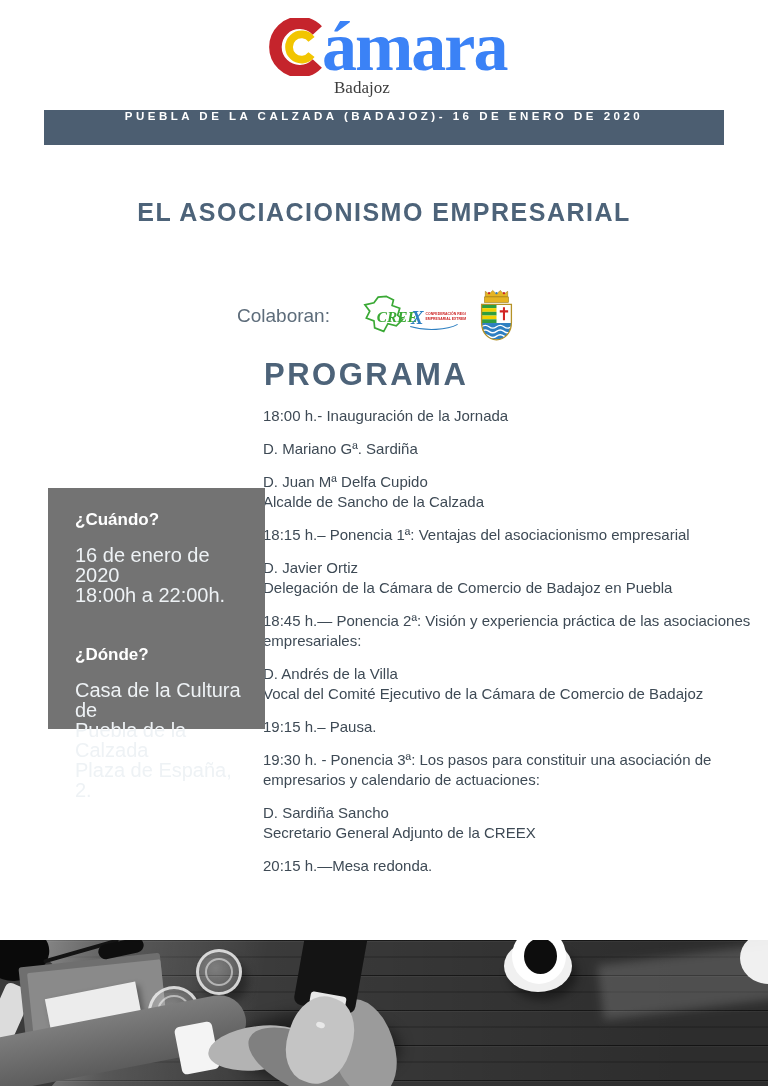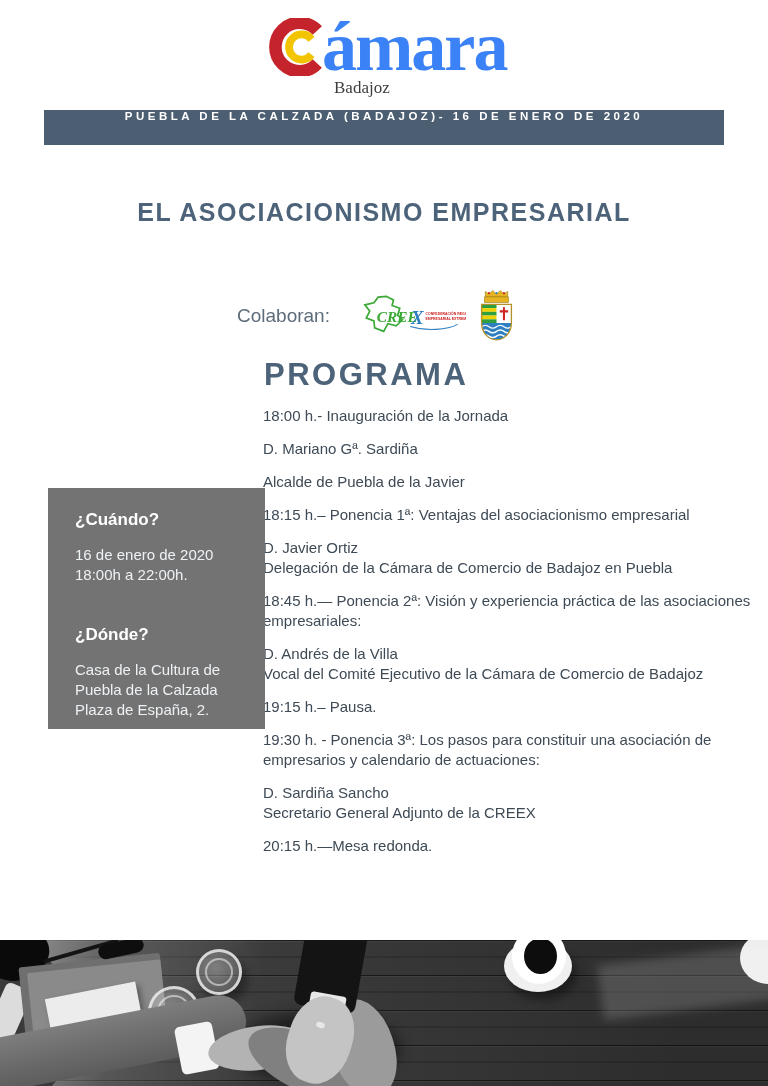--- a/index.html
+++ b/index.html
@@ -33,21 +33,21 @@
   .programa-heading{position:absolute;top:357px;left:264px;font-size:31px;font-weight:700;
                     color:#4d6379;letter-spacing:2.5px;}
   .program{position:absolute;top:406px;left:263px;width:495px;color:#3e4a55;
            font-size:15px;line-height:20px;}
   .para{margin:0 0 13px 0;}
 
   
   .infobox{position:absolute;top:488px;left:48px;width:217px;height:241px;background:#737373;
            box-sizing:border-box;padding:22px 14px 0 27px;color:#ffffff;}
   .infobox h3{margin:0 0 15px 0;font-size:17px;font-weight:700;color:#ffffff;}
-  .infobox .ib-line{font-size:15px;line-height:20px;color:#eef2f5;}
+  .infobox .ib-line{font-size:20px;line-height:20px;color:#eef2f5;}
   .infobox h3.second{margin-top:40px;}
 
   
   .photo{position:absolute;top:940px;left:0;width:768px;height:146px;overflow:hidden;
          background:
            linear-gradient(100deg, rgba(255,255,255,.55) 0%, rgba(255,255,255,.18) 16%, rgba(255,255,255,0) 34%),
            linear-gradient(90deg, rgba(0,0,0,.30) 0%, rgba(0,0,0,0) 30%, rgba(0,0,0,.25) 88%),
            repeating-linear-gradient(to bottom, rgba(0,0,0,.55) 0 1px, rgba(255,255,255,.05) 1px 2px, rgba(0,0,0,0) 2px 35px),
            repeating-linear-gradient(to bottom, rgba(0,0,0,0) 0 16px, rgba(0,0,0,.15) 16px 18px, rgba(0,0,0,0) 18px 35px),
            #3c3c3c;}
@@ -166,21 +166,22 @@
   <div class="programa-heading">PROGRAMA</div>
 
   <div class="program">
     <div class="para">
       <div>18:00 h.- Inauguración de la Jornada</div>
     </div>
     <div class="para">
       <div>D. Mariano Gª. Sardiña</div>
     </div>
     <div class="para">
-      <div>Alcalde de Puebla de la Javier</div>
+      <div>D. Juan Mª Delfa Cupido</div>
+      <div>Alcalde de Sancho de la Calzada</div>
     </div>
     <div class="para">
       <div>18:15 h.– Ponencia 1ª: Ventajas del asociacionismo empresarial</div>
     </div>
     <div class="para">
       <div>D. Javier Ortiz</div>
       <div>Delegación de la Cámara de Comercio de Badajoz en Puebla</div>
     </div>
     <div class="para">
       <div>18:45 h.— Ponencia 2ª: Visión y experiencia práctica de las asociaciones empresariales:</div>

